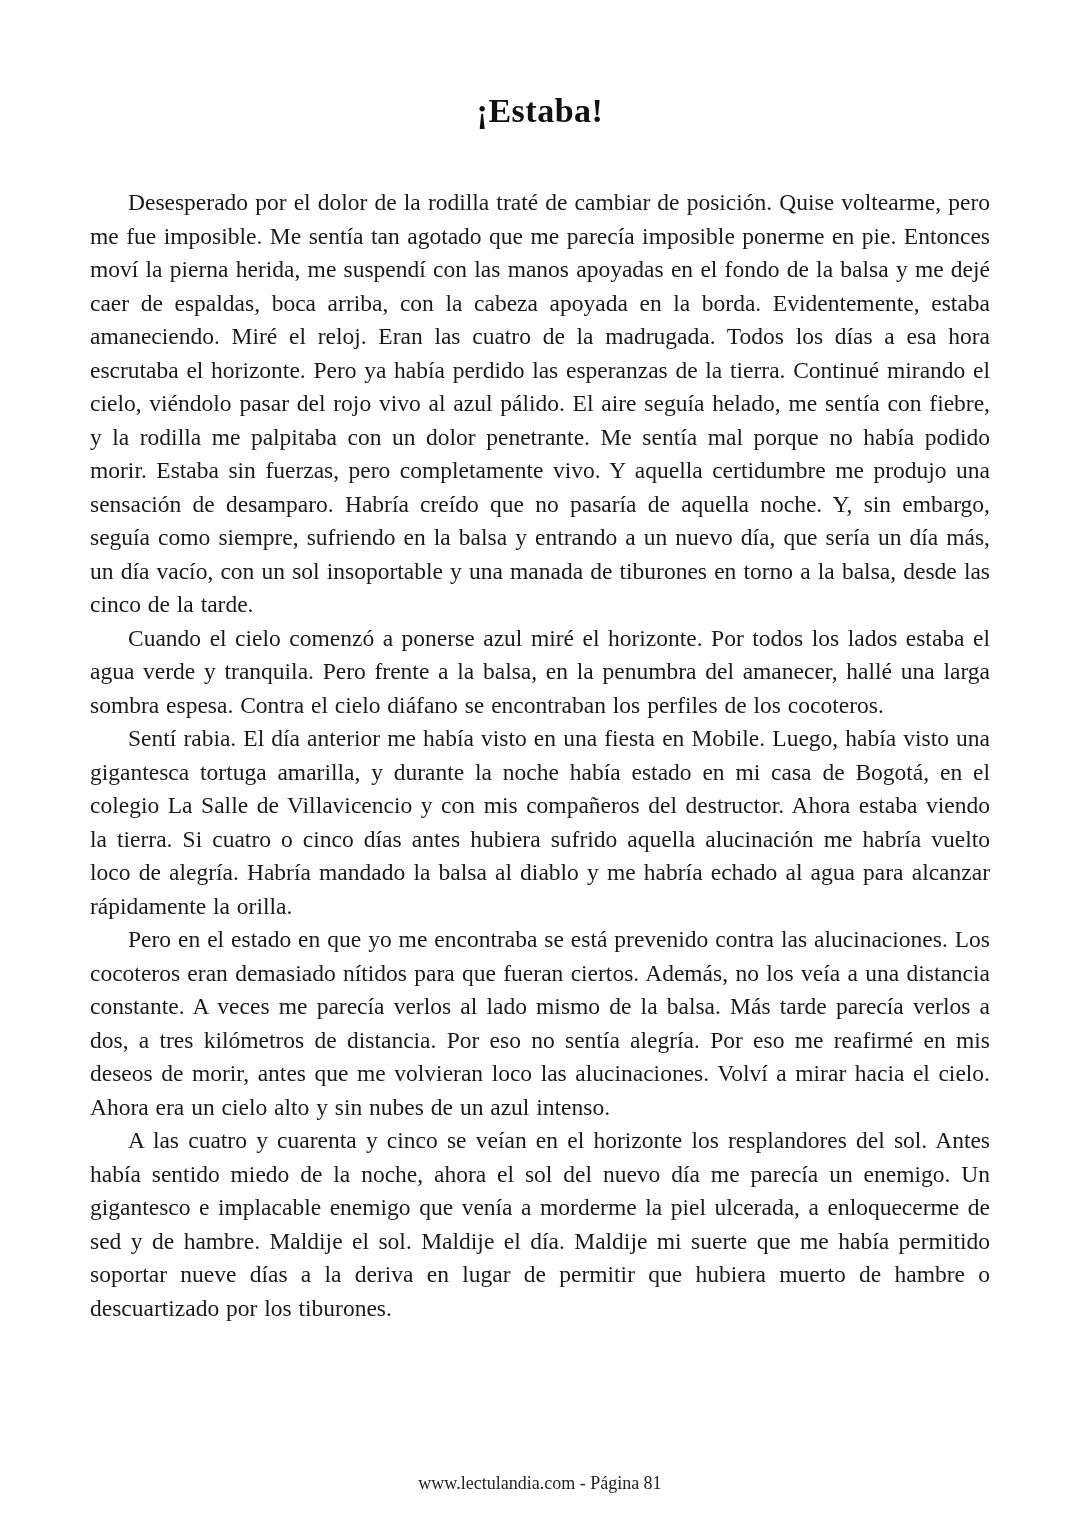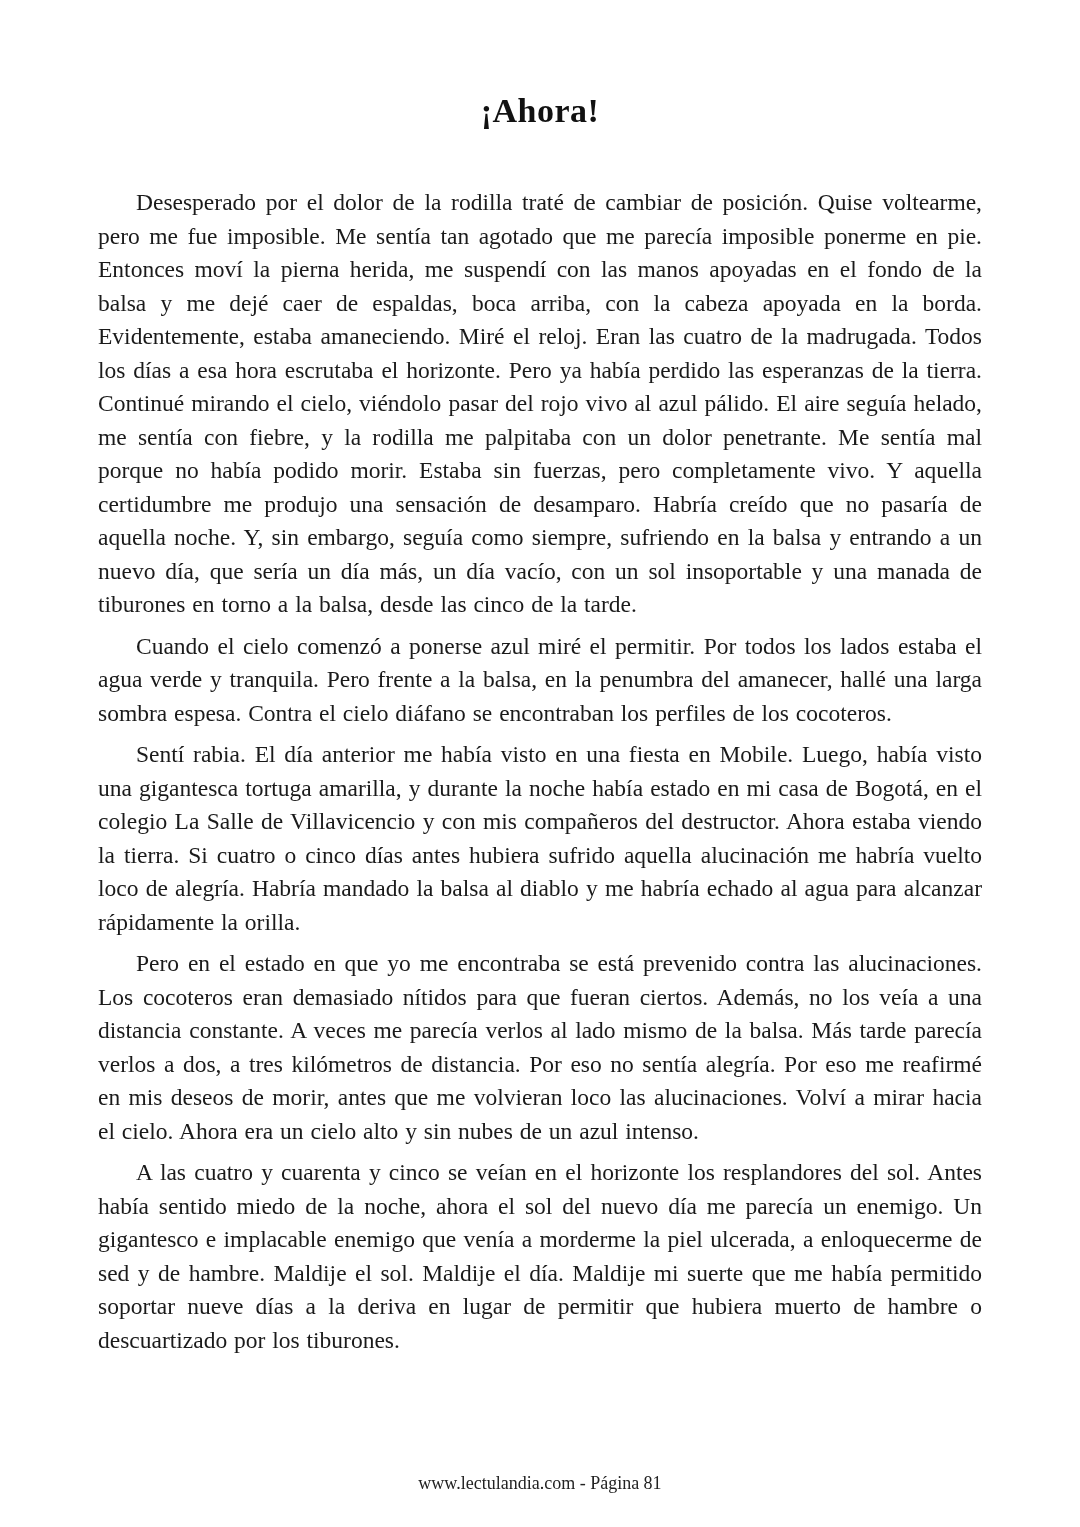--- a/index.html
+++ b/index.html
@@ -25,21 +25,21 @@
     line-height: 46px;
     font-weight: bold;
     text-align: center;
     letter-spacing: 0.5px;
     color: #111111;
   }
   .body-text {
     margin-top: 52px;
   }
   .body-text p {
-    margin: 8px;
+    margin: 0;
     font-size: 23.5px;
     line-height: 33.5px;
     text-align: justify;
     text-indent: 38px;
     word-spacing: 1px;
     color: #1a1a1a;
   }
   .page-footer {
     position: absolute;
     top: 1466px;
@@ -49,25 +49,25 @@
     font-size: 18px;
     line-height: 34px;
     color: #222222;
   }
 </style>
 </head>
 <body>
 
 <div class="page">
 
-  <h1 class="chapter-title">¡Ahora!</h1>
+  <h1 class="chapter-title">¡Estaba!</h1>
 
   <div class="body-text">
     <p>Desesperado por el dolor de la rodilla traté de cambiar de posición. Quise voltearme, pero me fue imposible. Me sentía tan agotado que me parecía imposible ponerme en pie. Entonces moví la pierna herida, me suspendí con las manos apoyadas en el fondo de la balsa y me dejé caer de espaldas, boca arriba, con la cabeza apoyada en la borda. Evidentemente, estaba amaneciendo. Miré el reloj. Eran las cuatro de la madrugada. Todos los días a esa hora escrutaba el horizonte. Pero ya había perdido las esperanzas de la tierra. Continué mirando el cielo, viéndolo pasar del rojo vivo al azul pálido. El aire seguía helado, me sentía con fiebre, y la rodilla me palpitaba con un dolor penetrante. Me sentía mal porque no había podido morir. Estaba sin fuerzas, pero completamente vivo. Y aquella certidumbre me produjo una sensación de desamparo. Habría creído que no pasaría de aquella noche. Y, sin embargo, seguía como siempre, sufriendo en la balsa y entrando a un nuevo día, que sería un día más, un día vacío, con un sol insoportable y una manada de tiburones en torno a la balsa, desde las cinco de la tarde.</p>
-    <p>Cuando el cielo comenzó a ponerse azul miré el permitir. Por todos los lados estaba el agua verde y tranquila. Pero frente a la balsa, en la penumbra del amanecer, hallé una larga sombra espesa. Contra el cielo diáfano se encontraban los perfiles de los cocoteros.</p>
+    <p>Cuando el cielo comenzó a ponerse azul miré el horizonte. Por todos los lados estaba el agua verde y tranquila. Pero frente a la balsa, en la penumbra del amanecer, hallé una larga sombra espesa. Contra el cielo diáfano se encontraban los perfiles de los cocoteros.</p>
     <p>Sentí rabia. El día anterior me había visto en una fiesta en Mobile. Luego, había visto una gigantesca tortuga amarilla, y durante la noche había estado en mi casa de Bogotá, en el colegio La Salle de Villavicencio y con mis compañeros del destructor. Ahora estaba viendo la tierra. Si cuatro o cinco días antes hubiera sufrido aquella alucinación me habría vuelto loco de alegría. Habría mandado la balsa al diablo y me habría echado al agua para alcanzar rápidamente la orilla.</p>
     <p>Pero en el estado en que yo me encontraba se está prevenido contra las alucinaciones. Los cocoteros eran demasiado nítidos para que fueran ciertos. Además, no los veía a una distancia constante. A veces me parecía verlos al lado mismo de la balsa. Más tarde parecía verlos a dos, a tres kilómetros de distancia. Por eso no sentía alegría. Por eso me reafirmé en mis deseos de morir, antes que me volvieran loco las alucinaciones. Volví a mirar hacia el cielo. Ahora era un cielo alto y sin nubes de un azul intenso.</p>
     <p>A las cuatro y cuarenta y cinco se veían en el horizonte los resplandores del sol. Antes había sentido miedo de la noche, ahora el sol del nuevo día me parecía un enemigo. Un gigantesco e implacable enemigo que venía a morderme la piel ulcerada, a enloquecerme de sed y de hambre. Maldije el sol. Maldije el día. Maldije mi suerte que me había permitido soportar nueve días a la deriva en lugar de permitir que hubiera muerto de hambre o descuartizado por los tiburones.</p>
   </div>
 
   <div class="page-footer">www.lectulandia.com - Página 81</div>
 
 </div>
 
 </body></html>

